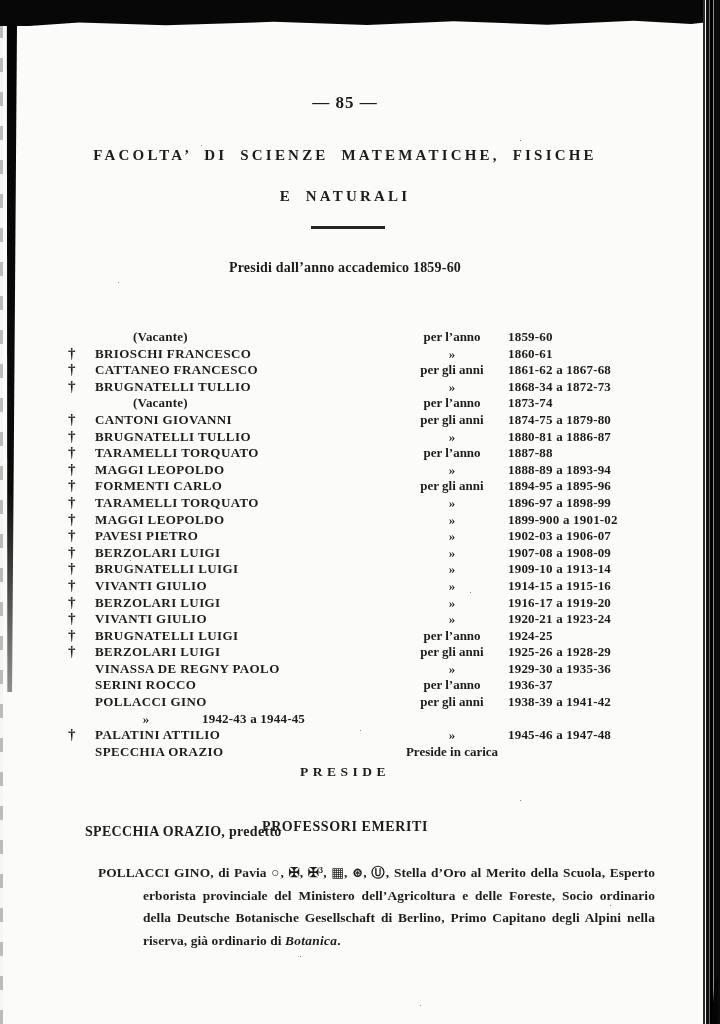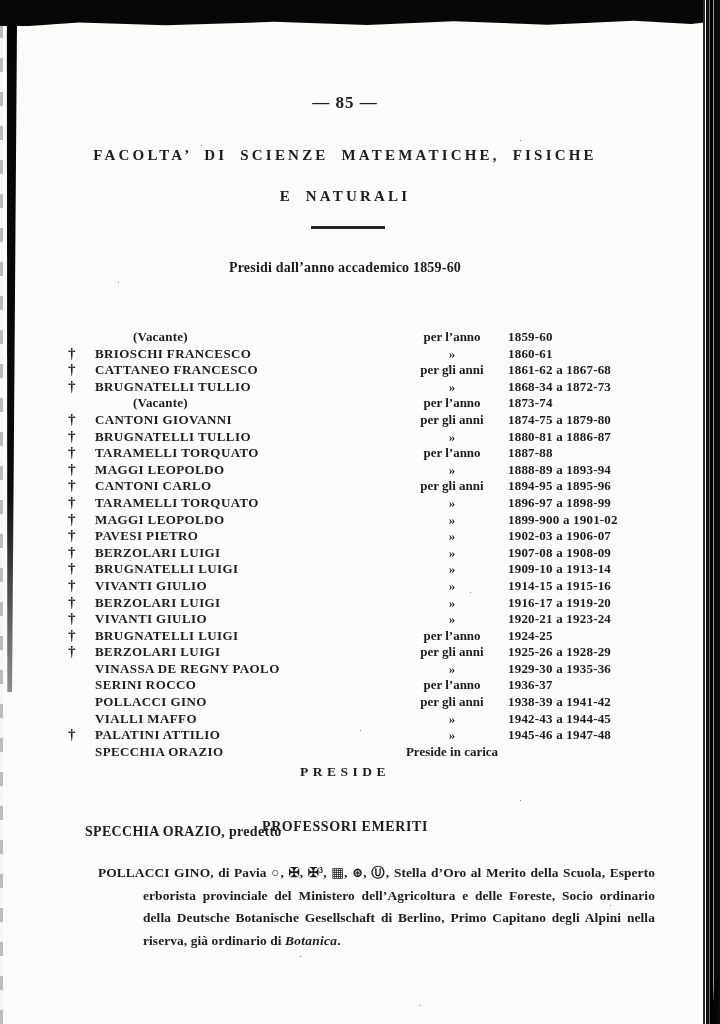--- a/index.html
+++ b/index.html
@@ -135,21 +135,21 @@
     <span class="c-years">1887-88</span>
   </div>
       <div class="row">
     <span class="c-dagger">†</span>
     <span class="c-name">MAGGI LEOPOLDO</span>
     <span class="c-term">»</span>
     <span class="c-years">1888-89 a 1893-94</span>
   </div>
       <div class="row">
     <span class="c-dagger">†</span>
-    <span class="c-name">CANTONI CARLO</span>
+    <span class="c-name">FORMENTI CARLO</span>
     <span class="c-term">per gli anni</span>
     <span class="c-years">1894-95 a 1895-96</span>
   </div>
       <div class="row">
     <span class="c-dagger">†</span>
     <span class="c-name">TARAMELLI TORQUATO</span>
     <span class="c-term">»</span>
     <span class="c-years">1896-97 a 1898-99</span>
   </div>
       <div class="row">
@@ -219,21 +219,20 @@
     <span class="c-years">1936-37</span>
   </div>
       <div class="row">
     <span class="c-dagger"></span>
     <span class="c-name">POLLACCI GINO</span>
     <span class="c-term">per gli anni</span>
     <span class="c-years">1938-39 a 1941-42</span>
   </div>
       <div class="row">
     <span class="c-dagger"></span>
-    <span class="c-name">VIALLI MAFFO</span>
     <span class="c-term">»</span>
     <span class="c-years">1942-43 a 1944-45</span>
   </div>
       <div class="row">
     <span class="c-dagger">†</span>
     <span class="c-name">PALATINI ATTILIO</span>
     <span class="c-term">»</span>
     <span class="c-years">1945-46 a 1947-48</span>
   </div>
       <div class="row">

